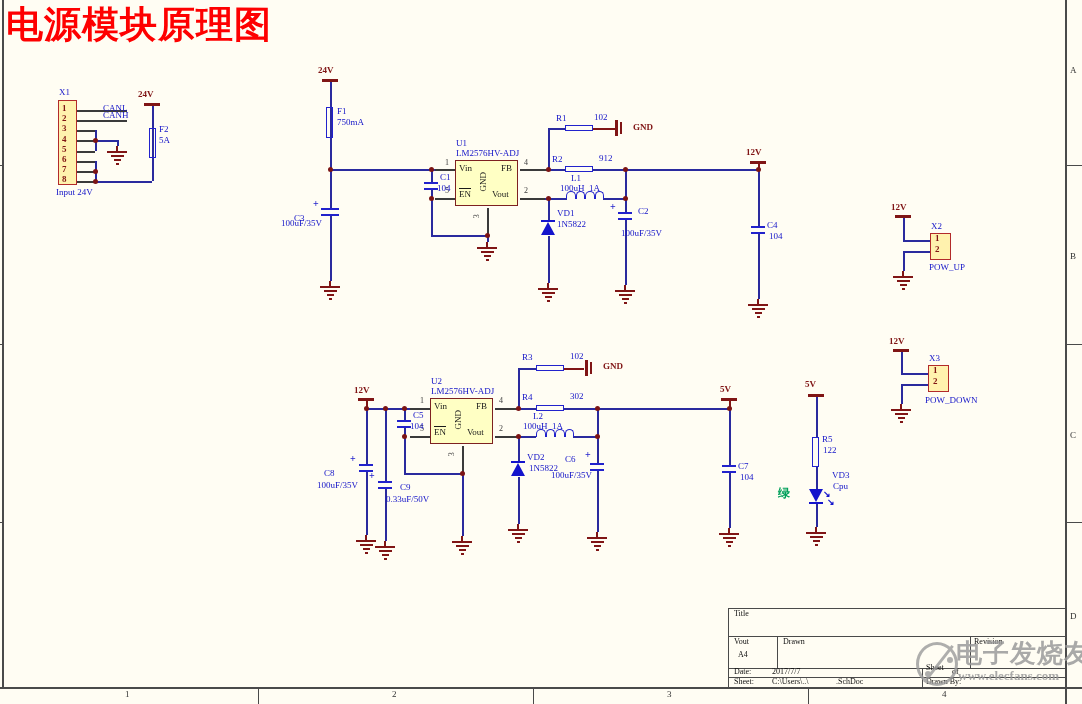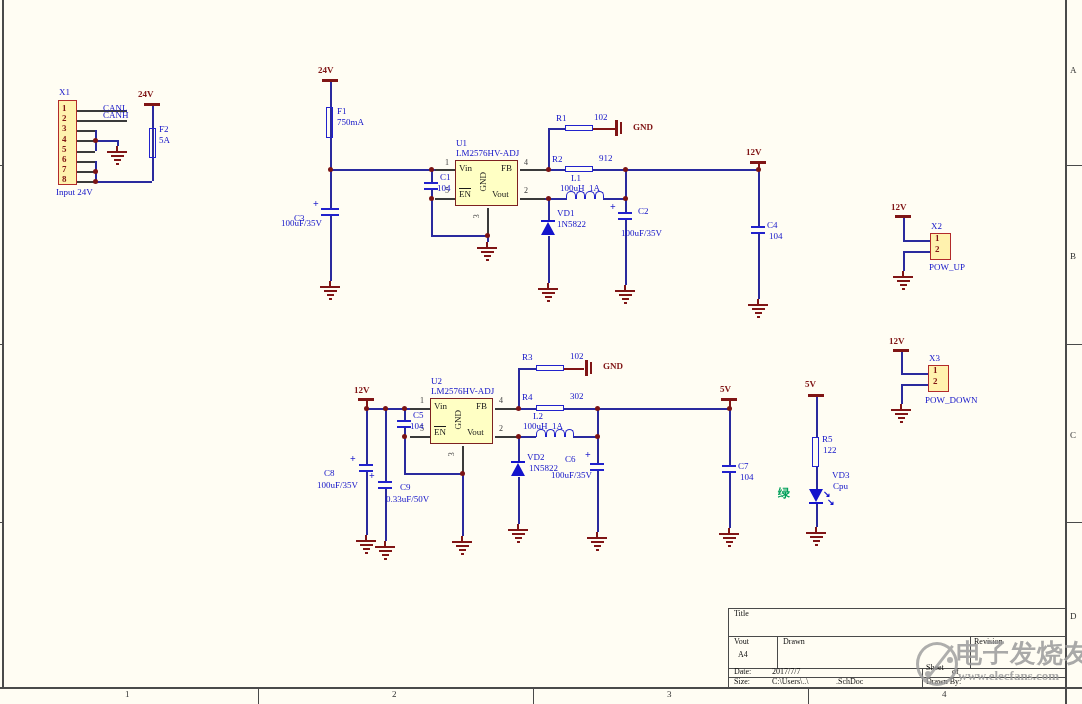--- a/index.html
+++ b/index.html
@@ -59,20 +59,21 @@
            opacity:.8;box-sizing:border-box;}
   .wm-logo i{position:absolute;left:18px;top:-4px;width:3px;height:46px;background:#9b9b9b;
              transform:rotate(38deg);}
   .wm-logo b{position:absolute;width:6px;height:6px;border-radius:50%;background:#9b9b9b;}
 </style>
 </head>
 <body>
 
 <div class="sheet">
 
+  <div class="doc-title">电源模块原理图</div>
 
   <div id="geom">
       <div class="w d" style="left: 77px; top: 110px; width: 50px; height: 1.5px;"></div>
       <div class="w d" style="left: 77px; top: 120px; width: 50px; height: 1.5px;"></div>
       <div class="w d" style="left: 77px; top: 130px; width: 18px; height: 1.5px;"></div>
       <div class="w d" style="left: 77px; top: 140px; width: 18px; height: 1.5px;"></div>
       <div class="w d" style="left: 77px; top: 151px; width: 18px; height: 1.5px;"></div>
       <div class="w d" style="left: 77px; top: 161px; width: 18px; height: 1.5px;"></div>
       <div class="w d" style="left: 77px; top: 171px; width: 18px; height: 1.5px;"></div>
       <div class="w d" style="left: 77px; top: 181px; width: 18px; height: 1.5px;"></div>
@@ -525,21 +526,21 @@
     <div class="ln" style="left:922px;top:668px;width:1px;height:19px"></div>
     <span class="t tbt" style="left:734px;top:610px">Title</span>
     <span class="t tbt" style="left:734px;top:638px">Vout</span>
     <span class="t tbt" style="left:738px;top:651px">A4</span>
     <span class="t tbt" style="left:783px;top:638px">Drawn</span>
     <span class="t tbt" style="left:974px;top:638px">Revision</span>
     <span class="t tbt" style="left:734px;top:668px">Date:</span>
     <span class="t tbt" style="left:772px;top:668px">2017/7/7</span>
     <span class="t tbt" style="left:926px;top:664px">Sheet</span>
     <span class="t tbt" style="left:952px;top:668px">of</span>
-    <span class="t tbt" style="left:734px;top:678px">Size:</span>
+    <span class="t tbt" style="left:734px;top:678px">Sheet:</span>
     <span class="t tbt" style="left:772px;top:678px">C:\Users\..\</span>
     <span class="t tbt" style="left:836px;top:678px">.SchDoc</span>
     <span class="t tbt" style="left:926px;top:678px">Drawn By:</span>
   </div>
 
   <div class="wm-logo" style="left:916px;top:642px">
       <i></i>
       <b style="left:6px;top:26px"></b>
       <b style="left:28px;top:12px"></b>
     </div>

